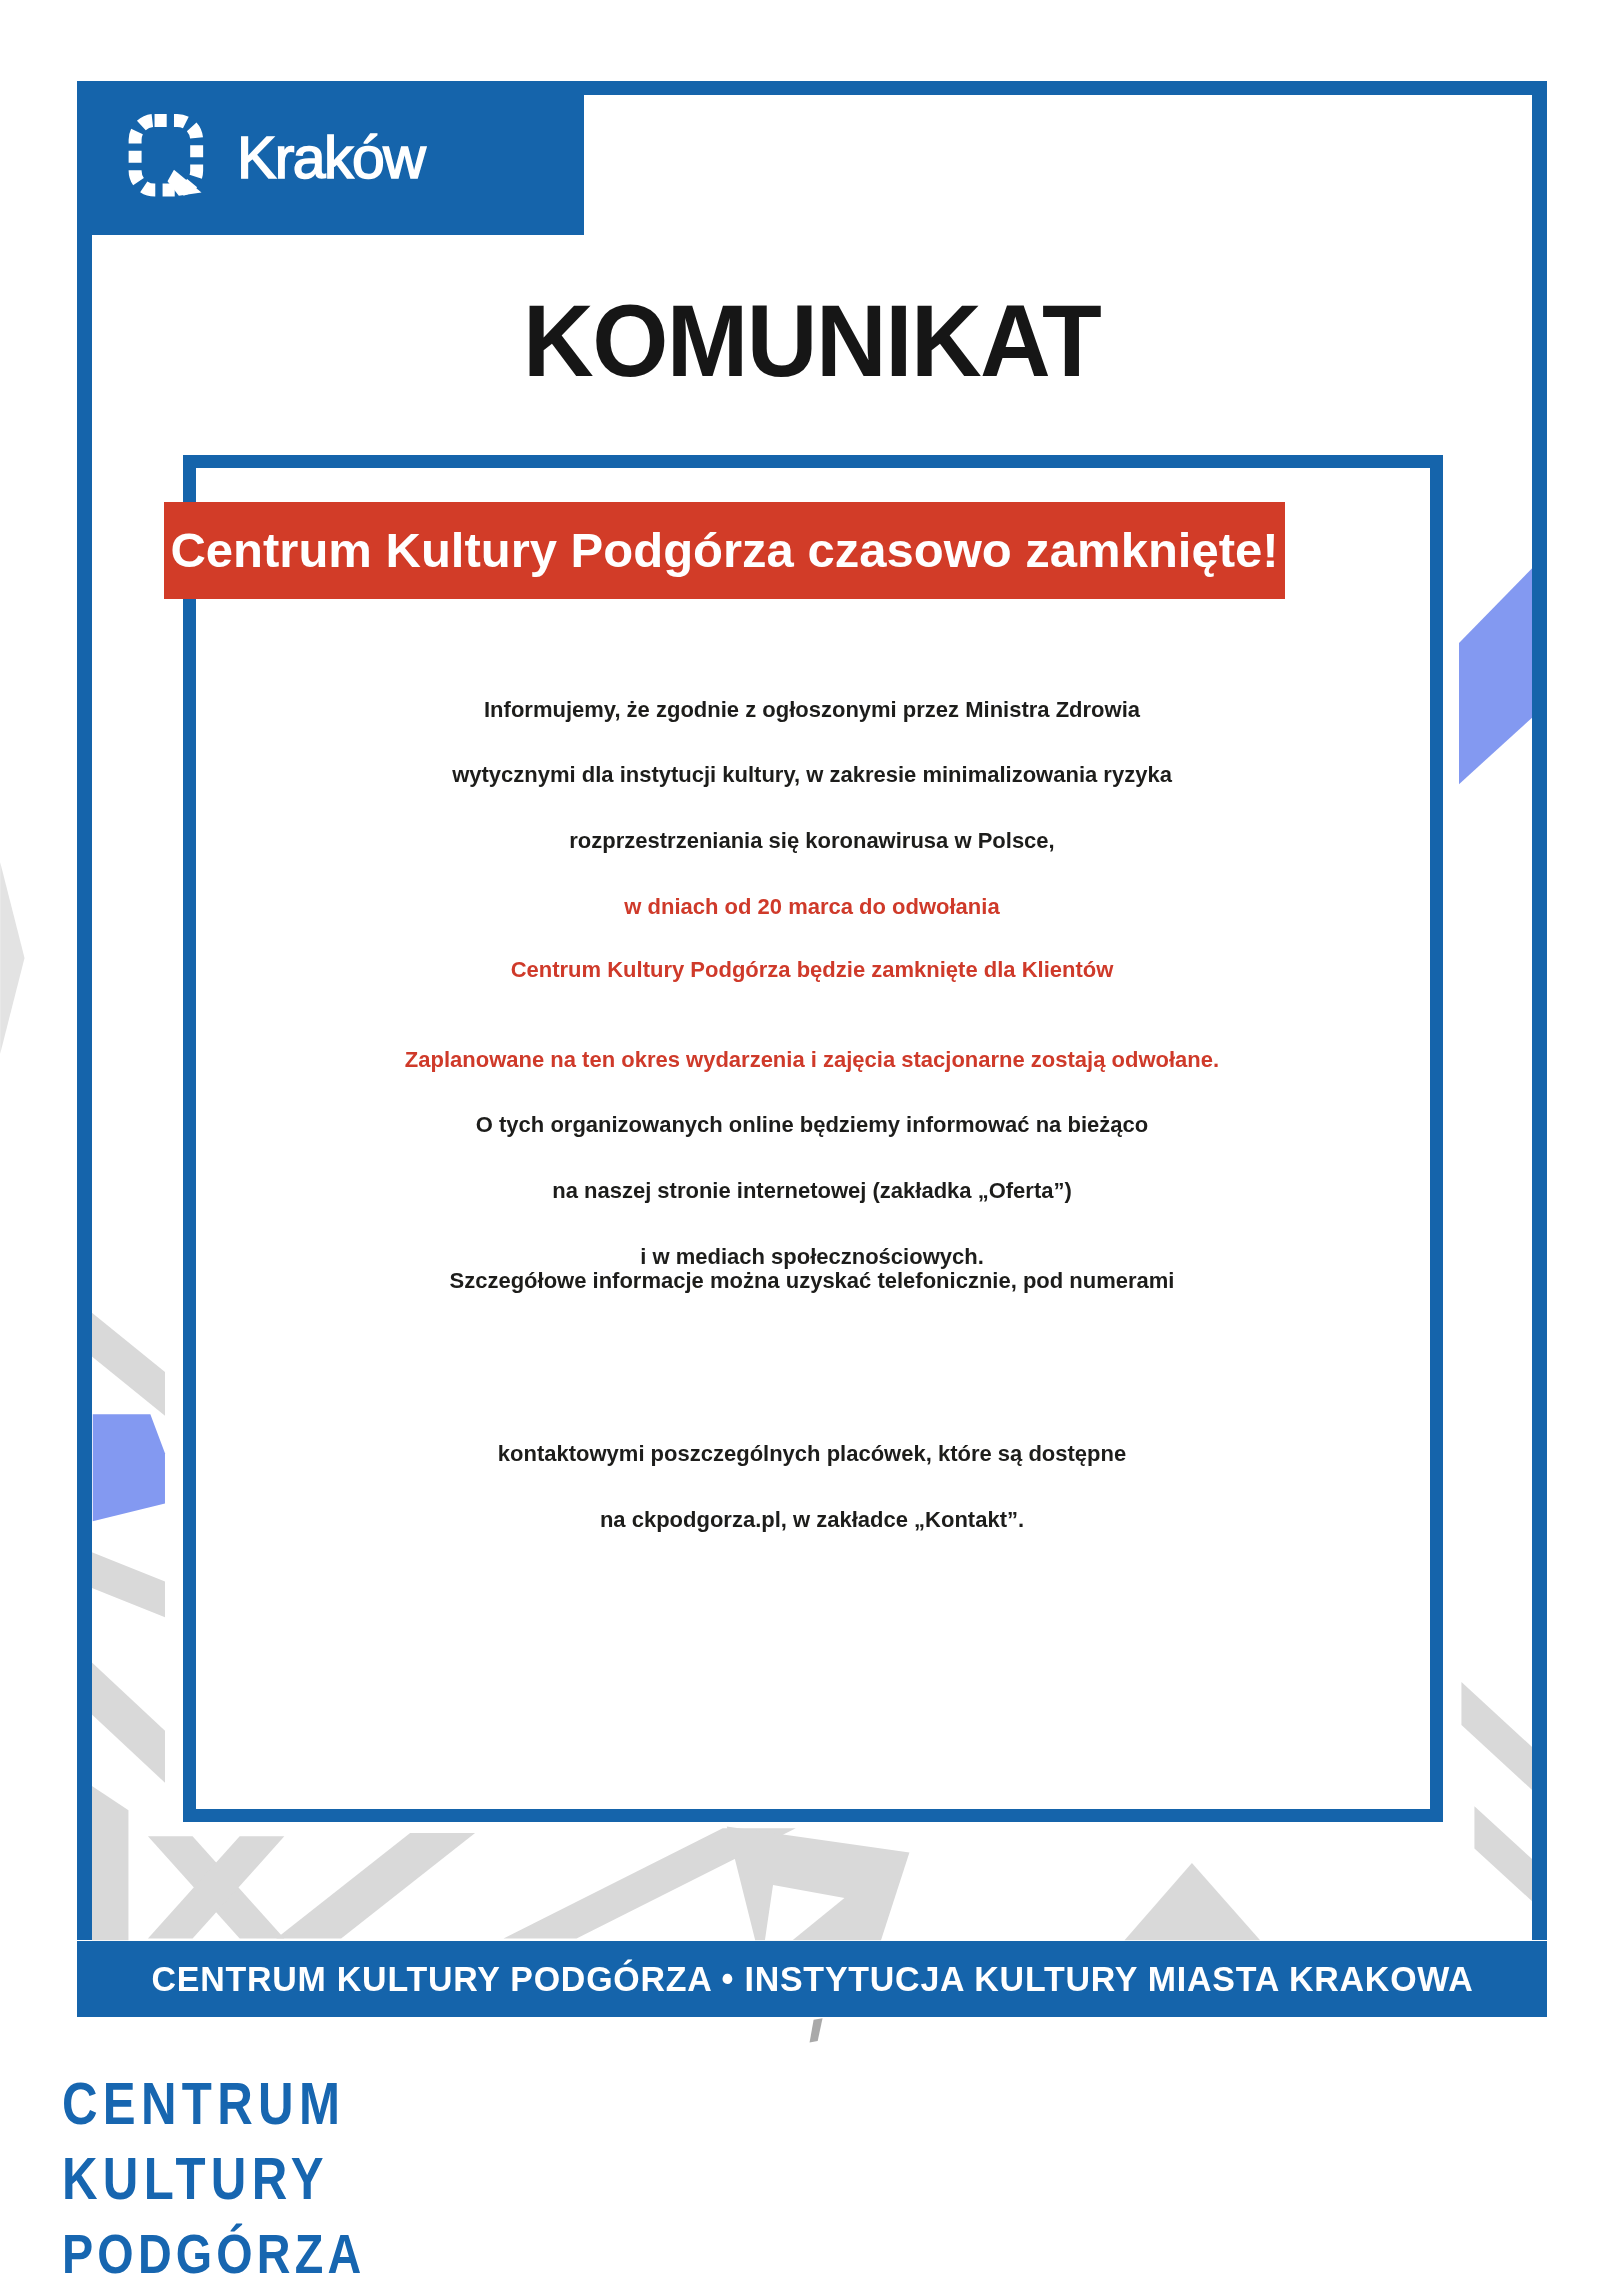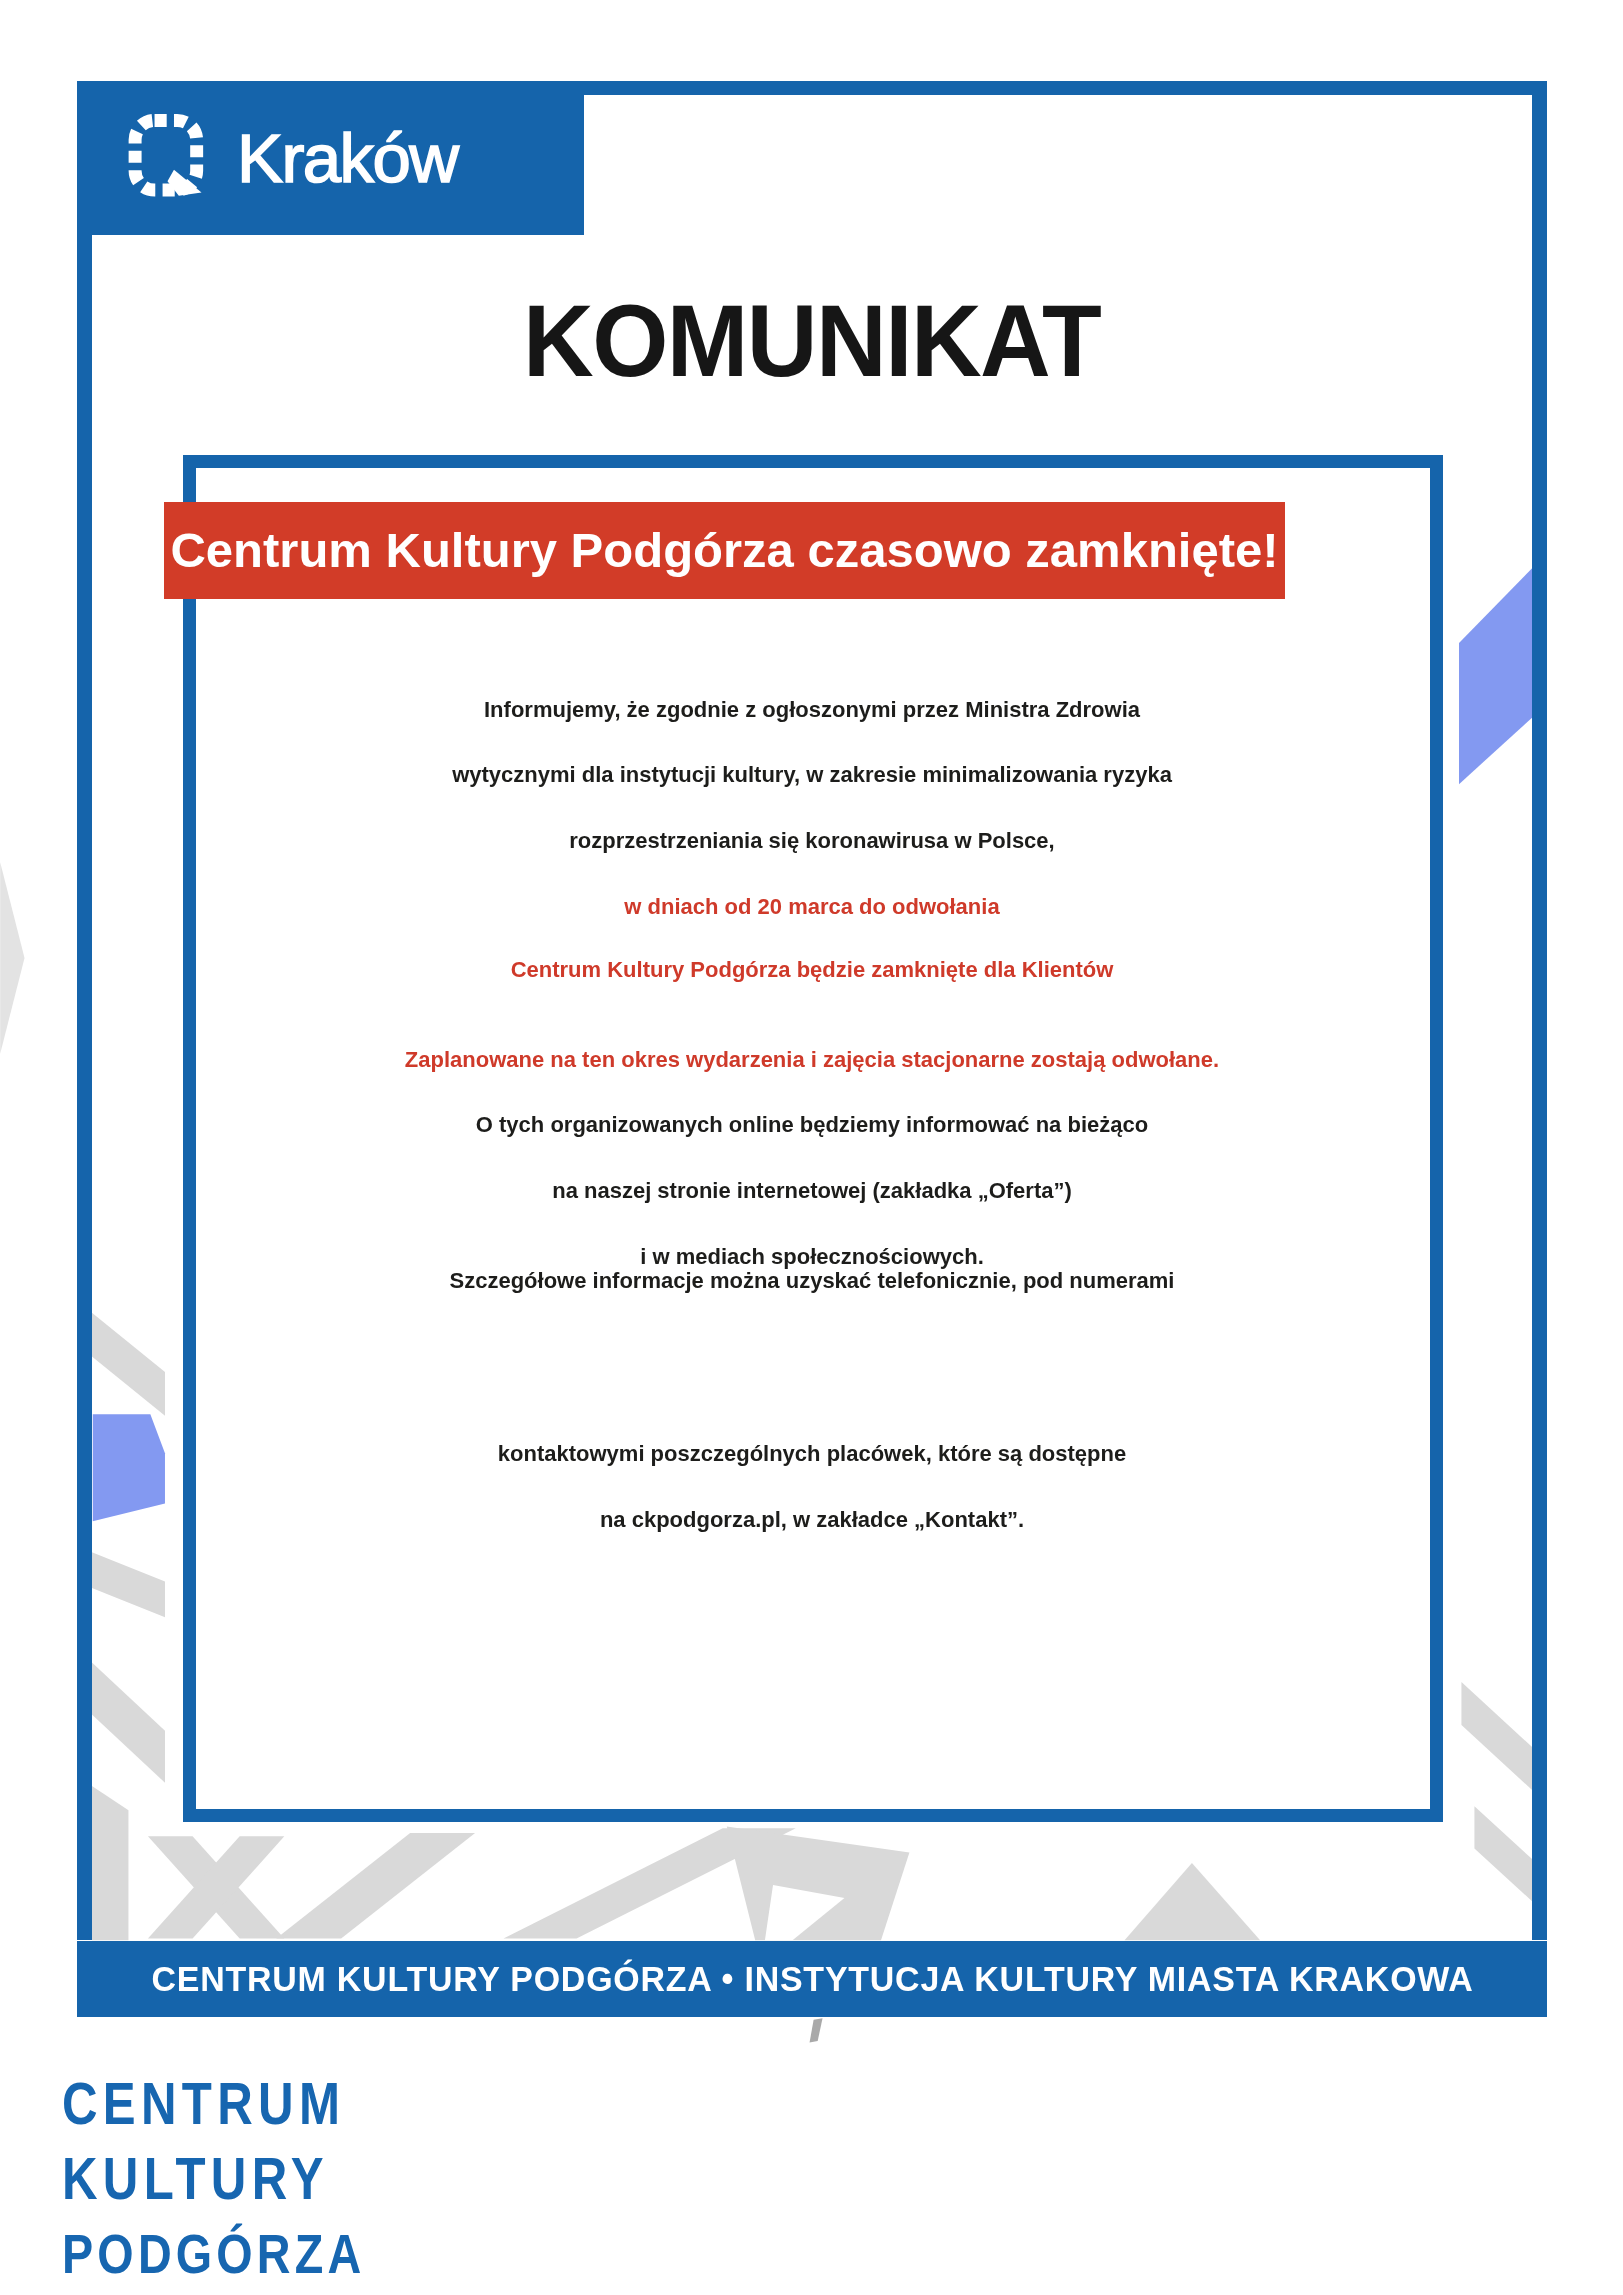--- a/index.html
+++ b/index.html
@@ -21,21 +21,21 @@
   .frame-right {left:1532px;top:81px;  width:14.6px;   height:1859px;background:#1564ab; z-index:2;}
 
   
   .krk-box{
     left:77px;top:81px;width:507px;height:154px;
     background:#1564ab;z-index:3;
     display:flex;align-items:center;
     padding-left:50px;box-sizing:border-box;gap:29px;
   }
   .krk-text{
-    color:#ffffff;font-size:69px;font-weight:400;
+    color:#ffffff;font-size:59px;font-weight:400;
     letter-spacing:-1.6px;line-height:1;
     -webkit-text-stroke:1.6px #ffffff;
   }
 
   
   .title{
     left:0;top:286px;width:1624px;height:110px;
     text-align:center;z-index:2;
   }
   .title span{

